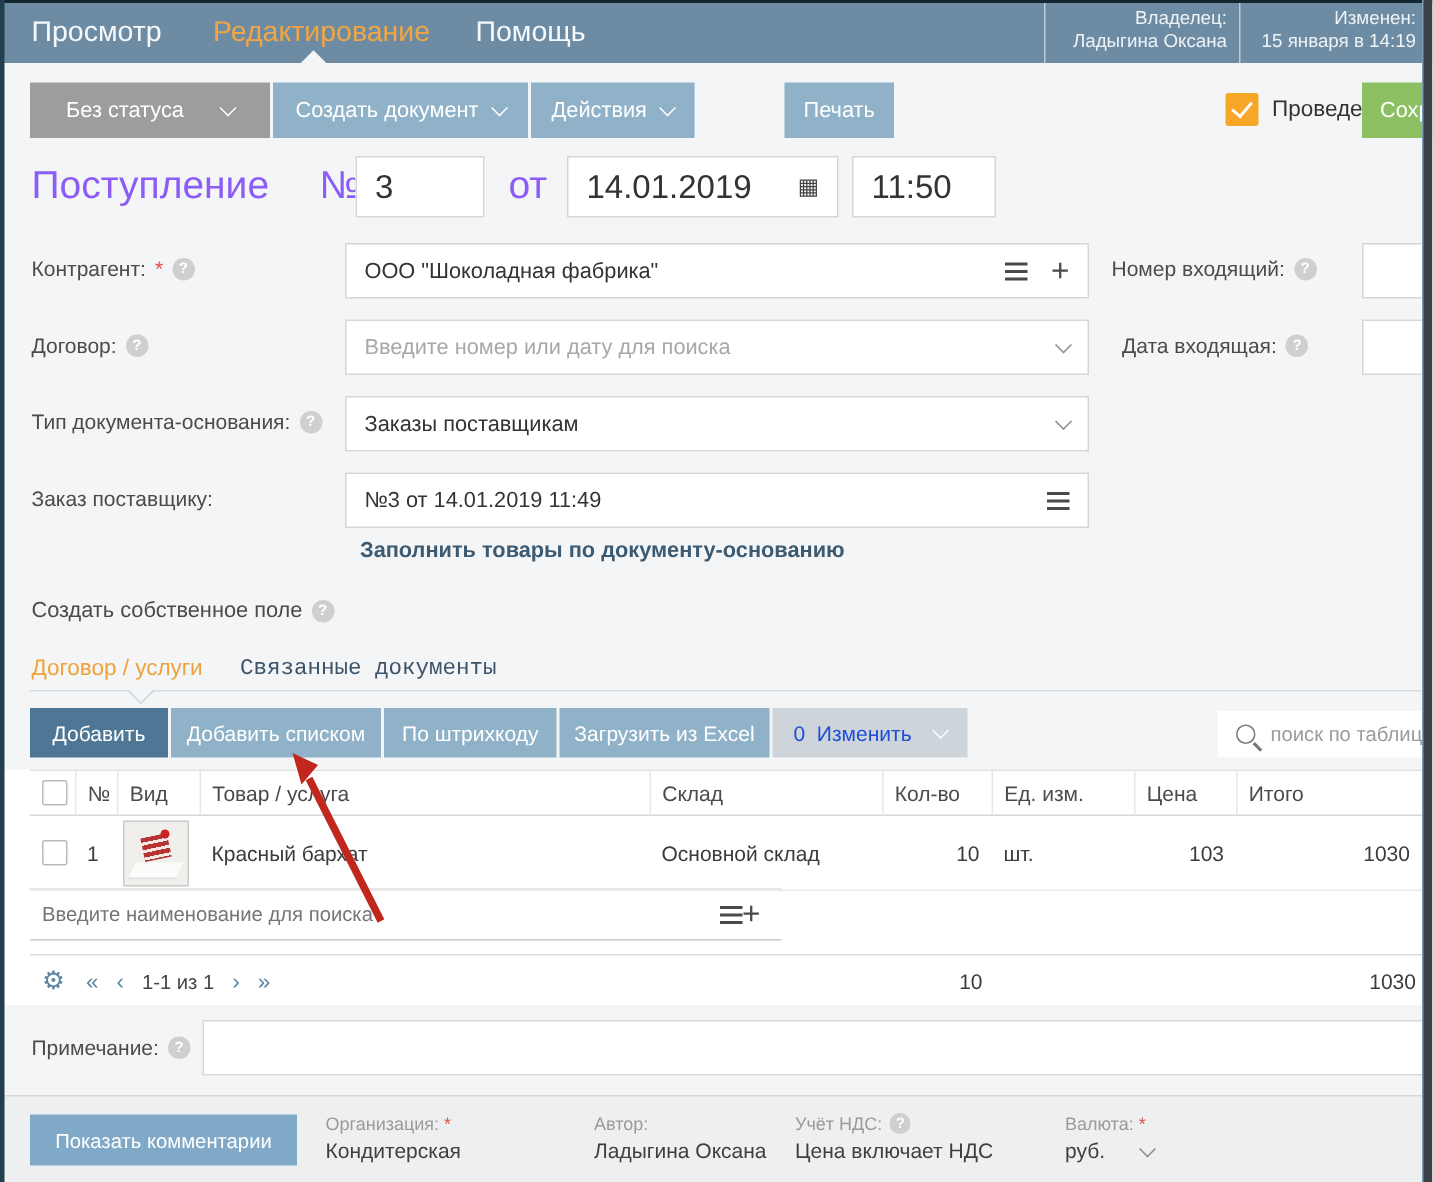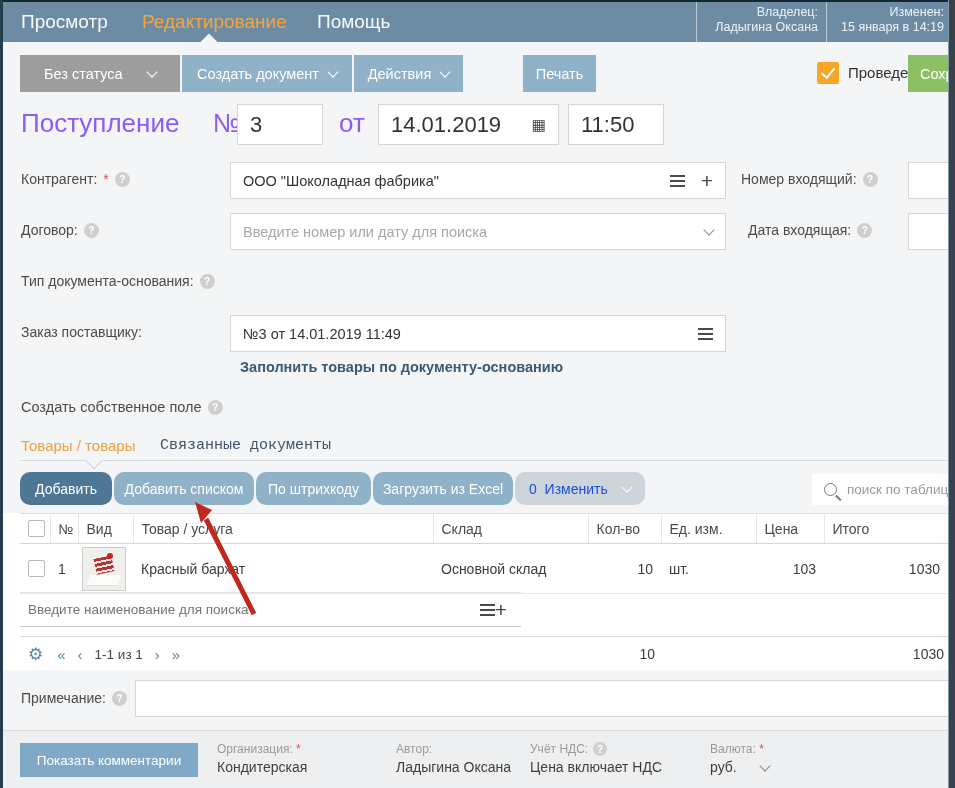--- a/index.html
+++ b/index.html
@@ -31,21 +31,21 @@
   .blue{background:#8fb2c9;} .darkblue{background:#4e7795;} .gray{background:#9d9d9d;}
   .disabled{background:#cdd4da;color:#1d4ed8;}
   .green{background:#8dc063;overflow:hidden;justify-content:flex-start;padding-left:12px;}
   .title-txt{position:absolute;font-size:26px;color:#8b5cf6;white-space:nowrap;}
   .link{position:absolute;font-size:14.5px;color:#3c5a71;cursor:pointer;white-space:nowrap;font-weight:bold;}
   .tab{position:absolute;top:437px;font-size:15px;cursor:pointer;white-space:nowrap;}
   .tab.active{color:#f0a139;} .tab.idle{color:#3c546a;font-family:Liberation Mono, monospace;}
   .tabline{position:absolute;left:20px;top:460px;width:928px;height:1px;background:#d8dcde;}
   .tab-notch{position:absolute;left:88px;top:455px;width:11px;height:11px;background:#f4f5f6;border-right:1px solid #cfd4d7;border-bottom:1px solid #cfd4d7;transform:rotate(45deg);z-index:2;}
   
-  .gbtn{height:33px;font-size:14px;border-radius:10px;}
+  .gbtn{height:33px;font-size:14px;}
   .search{position:absolute;left:812px;top:474px;width:136px;height:31px;background:#fff;display:flex;align-items:center;overflow:hidden;}
   .mag{width:11px;height:11px;border:1.5px solid #777;border-radius:50%;position:relative;margin:0 10px 0 12px;flex:none;}
   .mag::after{content:"";position:absolute;width:7px;height:1.5px;background:#777;transform:rotate(45deg);right:-6px;bottom:-3px;}
   .ph{font-size:13.5px;color:#9b9b9b;white-space:nowrap;}
   
   .white-zone{position:absolute;left:3px;top:513px;width:945px;height:157px;background:#fff;}
   table.grid{position:absolute;left:20px;top:513px;width:928px;border-collapse:collapse;table-layout:fixed;background:#fff;z-index:1;}
   table.grid th{height:29px;font-weight:400;font-size:14px;color:#4a4a4a;border-top:1px solid #e0e0e0;border-bottom:1px solid #d7d7d7;border-left:1px solid #e7e7e7;text-align:left;padding:0 8px;white-space:nowrap;overflow:hidden;}
   table.grid th:first-child{border-left:0;}
   table.grid td{height:49px;font-size:14px;color:#3c3c3c;border-bottom:1px solid #e8e8e8;padding:0 8px;white-space:nowrap;overflow:hidden;}
@@ -159,37 +159,41 @@
     <span class="help">?</span>
   </span>
   <div class="box" style="left:908px;top:213px;width:44px;height:37px">
     <input style="">
   </div>
 
   <span class="lbl" style="left:21px;top:273px">
     <span>Тип документа-основания:</span>
     <span class="help">?</span>
   </span>
+  <div class="box" style="left:230px;top:264px;width:496px;height:37px">
+    <input value="Заказы поставщикам" style="">
+    <span class="chev"></span>
+  </div>
 
   <span class="lbl" style="left:21px;top:324px">
     <span>Заказ поставщику:</span>
   </span>
   <div class="box" style="left:230px;top:315px;width:496px;height:37px">
     <input value="№3 от 14.01.2019 11:49" style="">
     <span class="ham"></span>
   </div>
 
   <span class="link" style="left:240px;top:359px">Заполнить товары по документу-основанию</span>
 
   <span class="lbl" style="left:21px;top:399px;font-size:14.5px">
     <span>Создать собственное поле</span>
     <span class="help">?</span>
   </span>
 
-  <span class="tab active" style="left:21px">Товары / товары</span>
+  <span class="tab active" style="left:21px">Договор / услуги</span>
   <span class="tab idle" style="left:160px">Связанные документы</span>
   <div class="tabline"></div>
   <div class="tab-notch"></div>
 
   <div class="btn darkblue gbtn" style="left:20px;top:472px;width:92px">
       <span>Добавить</span>
     </div>
   <div class="btn blue gbtn" style="left:114px;top:472px;width:140px">
       <span>Добавить списком</span>
     </div>

